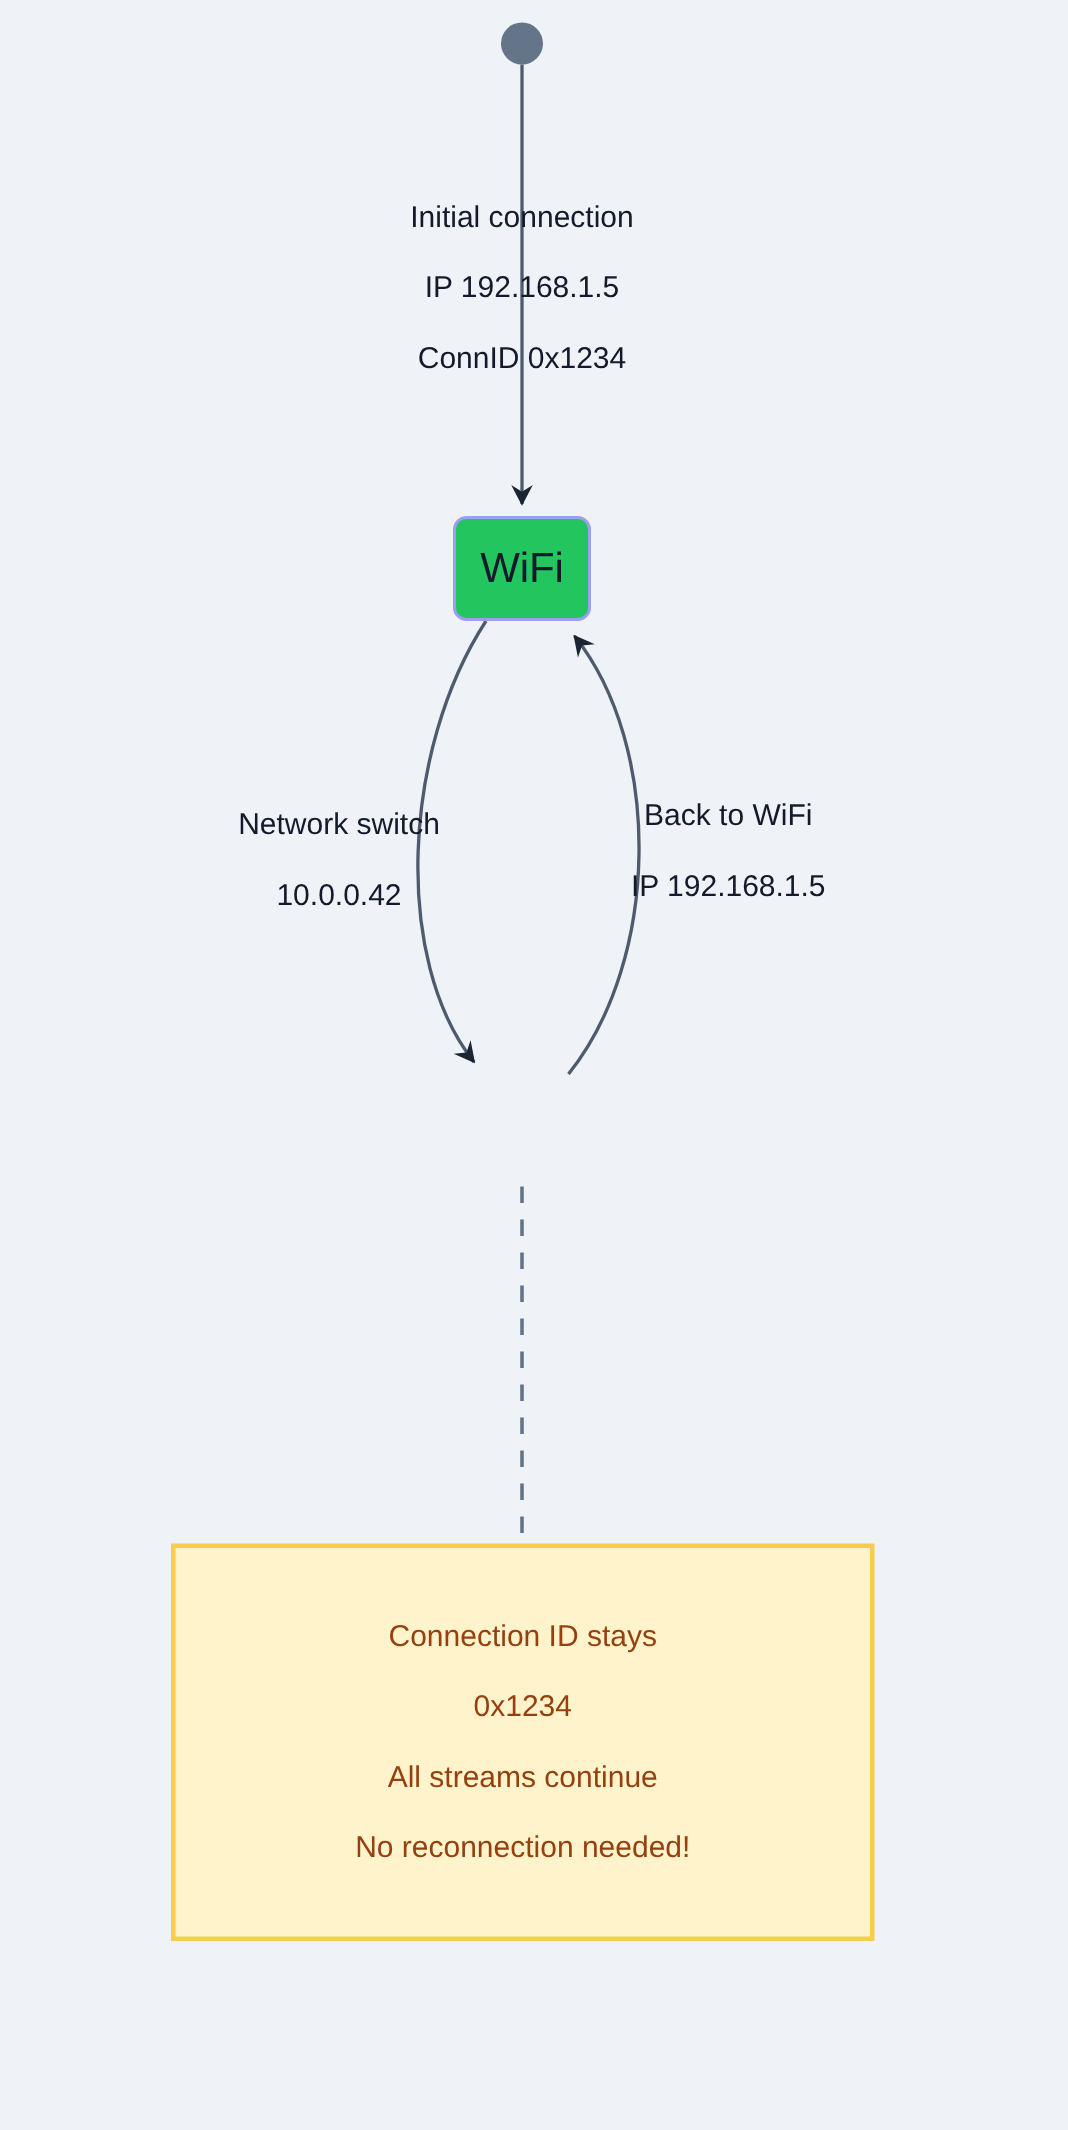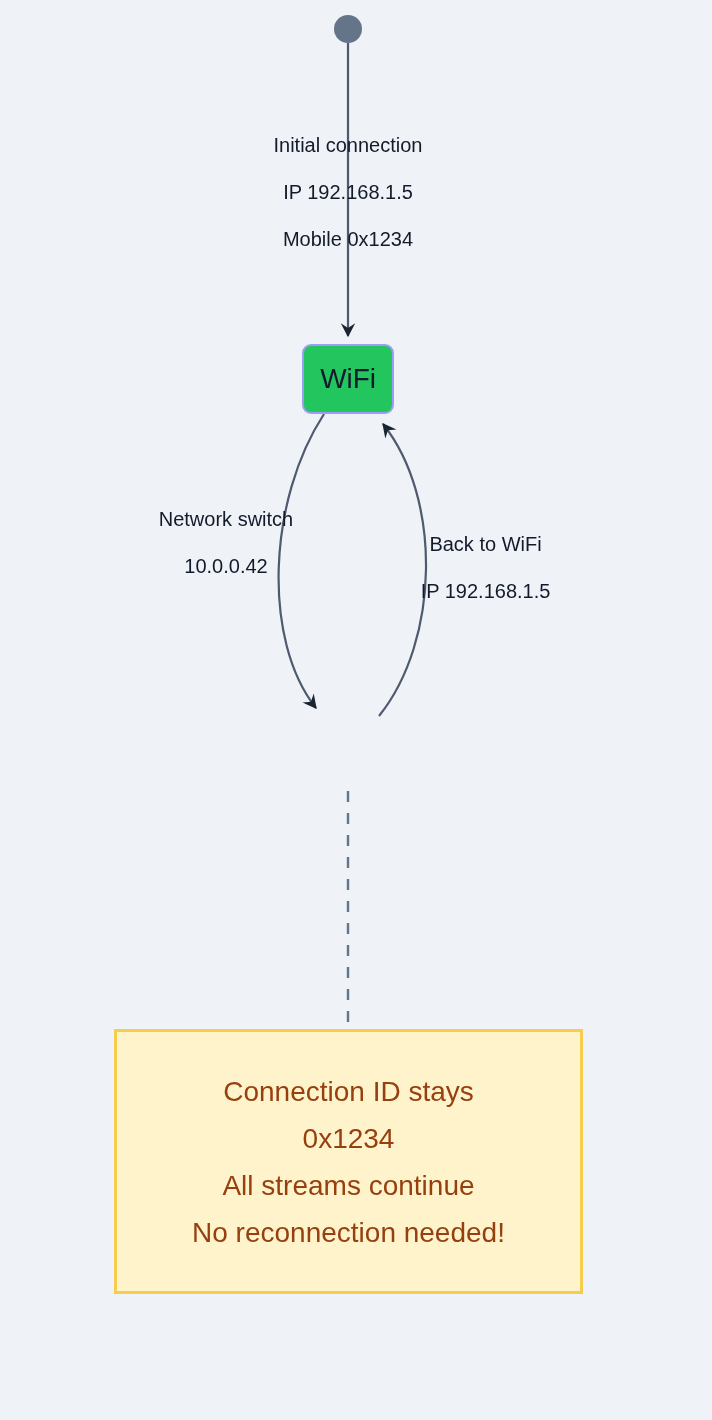--- a/index.html
+++ b/index.html
@@ -65,21 +65,21 @@
     text-align: center;
     white-space: nowrap;
   }
   #edge-label-initial {
     left: 146px;
     top: 122px;
     width: 404px;
   }
   #edge-label-switch {
     left: 66px;
-    top: 496px;
+    top: 527px;
     width: 320px;
   }
   #edge-label-back {
     left: 332px;
     top: 521px;
     width: 307px;
   }
   .edge-label .line {
     display: block;
   }
@@ -91,21 +91,21 @@
     width: 469px;
     height: 265px;
     box-sizing: border-box;
     background: #fff3cc;
     border: 3px solid #f6cd4c;
     display: flex;
     flex-direction: column;
     align-items: center;
     justify-content: center;
     color: #97400f;
-    font-size: 28px;
+    font-size: 20px;
     line-height: 47px;
     text-align: center;
   }
   #note-box .line {
     display: block;
     white-space: nowrap;
   }
 </style>
 </head>
 <body>
@@ -131,21 +131,21 @@
   </svg>
 
   <div class="node-box" id="node-wifi">
     <span>WiFi</span>
   </div>
 
 
   <div class="edge-label" id="edge-label-initial">
     <span class="line">Initial connection</span>
     <span class="line">IP 192.168.1.5</span>
-    <span class="line">Mobile 0x1234</span>
+    <span class="line">ConnID 0x1234</span>
   </div>
 
   <div class="edge-label" id="edge-label-switch">
     <span class="line">Network switch</span>
     <span class="line">10.0.0.42</span>
   </div>
 
   <div class="edge-label" id="edge-label-back">
     <span class="line">Back to WiFi</span>
     <span class="line">IP 192.168.1.5</span>

